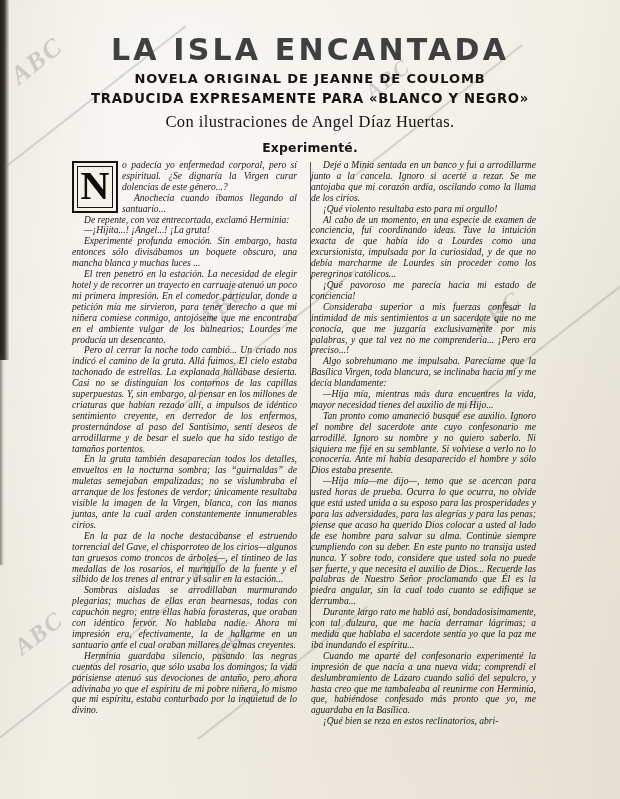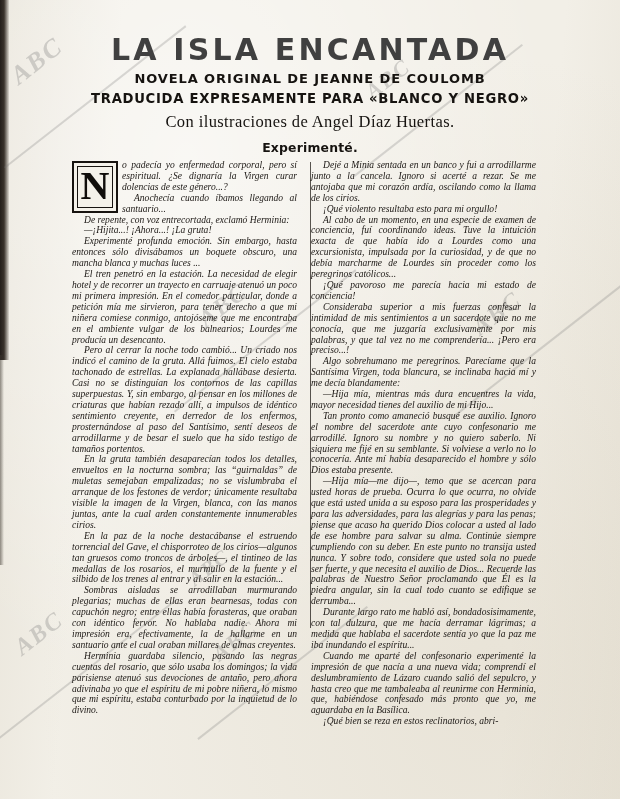--- a/index.html
+++ b/index.html
@@ -224,39 +224,39 @@
 
   <div id="columns">
 
     <div class="col" id="col-left">
       <div id="dropcap">
         <div id="dropcap-letter">N</div>
       </div>
       <p class="noindent">o padecía yo enfermedad corporal, pero sí espiritual. ¿Se dignaría la Virgen curar dolencias de este género...?</p>
       <p>Anochecía cuando íbamos llegando al santuario...</p>
       <p>De repente, con voz entrecortada, exclamó Herminia:</p>
-      <p>—¡Hijita...! ¡Ahora...! ¡La gruta!</p>
+      <p>—¡Hijita...! ¡Angel...! ¡La gruta!</p>
       <p>Experimenté profunda emoción. Sin embargo, hasta entonces sólo divisábamos un boquete obscuro, una mancha blanca y muchas luces ...</p>
       <p>El tren penetró en la estación. La necesidad de elegir hotel y de recorrer un trayecto en carruaje atenuó un poco mi primera impresión. En el comedor particular, donde a petición mía me sirvieron, para tener derecho a que mi niñera comiese conmigo, antojóseme que me encontraba en el ambiente vulgar de los balnearios; Lourdes me producía un desencanto.</p>
       <p>Pero al cerrar la noche todo cambió... Un criado nos indicó el camino de la gruta. Allá fuimos. El cielo estaba tachonado de estrellas. La explanada hallábase desierta. Casi no se distinguían los contornos de las capillas superpuestas. Y, sin embargo, al pensar en los millones de criaturas que habían rezado allí, a impulsos de idéntico sentimiento creyente, en derredor de los enfermos, prosternándose al paso del Santísimo, sentí deseos de arrodillarme y de besar el suelo que ha sido testigo de tamaños portentos.</p>
       <p>En la gruta también desaparecían todos los detalles, envueltos en la nocturna sombra; las “guirnaldas” de muletas semejaban empalizadas; no se vislumbraba el arranque de los festones de verdor; únicamente resultaba visible la imagen de la Virgen, blanca, con las manos juntas, ante la cual arden constantemente innumerables cirios.</p>
       <p>En la paz de la noche destacábanse el estruendo torrencial del Gave, el chisporroteo de los cirios—algunos tan gruesos como troncos de árboles—, el tintineo de las medallas de los rosarios, el murmullo de la fuente y el silbido de los trenes al entrar y al salir en la estación...</p>
       <p>Sombras aisladas se arrodillaban murmurando plegarias; muchas de ellas eran bearnesas, todas con capuchón negro; entre ellas había forasteras, que oraban con idéntico fervor. No hablaba nadie. Ahora mi impresión era, efectivamente, la de hallarme en un santuario ante el cual oraban millares de almas creyentes.</p>
       <p>Herminia guardaba silencio, pasando las negras cuentas del rosario, que sólo usaba los domingos; la vida parisiense atenuó sus devociones de antaño, pero ahora adivinaba yo que el espíritu de mi pobre niñera, lo mismo que mi espíritu, estaba conturbado por la inquietud de lo divino.</p>
     </div>
 
     <div id="col-divider"></div>
 
     <div class="col" id="col-right">
       <p>Dejé a Minia sentada en un banco y fui a arrodillarme junto a la cancela. Ignoro si acerté a rezar. Se me antojaba que mi corazón ardía, oscilando como la llama de los cirios.</p>
       <p>¡Qué violento resultaba esto para mi orgullo!</p>
       <p>Al cabo de un momento, en una especie de examen de conciencia, fuí coordinando ideas. Tuve la intuición exacta de que había ido a Lourdes como una excursionista, impulsada por la curiosidad, y de que no debía marcharme de Lourdes sin proceder como los peregrinos católicos...</p>
       <p>¡Qué pavoroso me parecía hacia mi estado de conciencia!</p>
       <p>Consideraba superior a mis fuerzas confesar la intimidad de mis sentimientos a un sacerdote que no me conocía, que me juzgaría exclusivamente por mis palabras, y que tal vez no me comprendería... ¡Pero era preciso...!</p>
-      <p>Algo sobrehumano me peregrinos. Parecíame que la Santísima Virgen, toda blancura, se inclinaba hacia mí y me decía blandamente:</p>
+      <p>Algo sobrehumano me impulsaba. Parecíame que la Basílica Virgen, toda blancura, se inclinaba hacia mí y me decía blandamente:</p>
       <p>—Hija mía, mientras más dura encuentres la vida, mayor necesidad tienes del auxilio de mi Hijo...</p>
       <p>Tan pronto como amaneció busqué ese auxilio. Ignoro el nombre del sacerdote ante cuyo confesonario me arrodillé. Ignoro su nombre y no quiero saberlo. Ni siquiera me fijé en su semblante. Si volviese a verlo no lo conocería. Ante mí había desaparecido el hombre y sólo Dios estaba presente.</p>
       <p>—Hija mía—me dijo—, temo que se acercan para usted horas de prueba. Ocurra lo que ocurra, no olvide que está usted unida a su esposo para las prosperidades y para las adversidades, para las alegrías y para las penas; piense que acaso ha querido Dios colocar a usted al lado de ese hombre para salvar su alma. Continúe siempre cumpliendo con su deber. En este punto no transija usted nunca. Y sobre todo, considere que usted sola no puede ser fuerte, y que necesita el auxilio de Dios... Recuerde las palabras de Nuestro Señor proclamando que Él es la piedra angular, sin la cual todo cuanto se edifique se derrumba...</p>
       <p>Durante largo rato me habló así, bondadosisimamente, con tal dulzura, que me hacía derramar lágrimas; a medida que hablaba el sacerdote sentía yo que la paz me iba inundando el espíritu...</p>
       <p>Cuando me aparté del confesonario experimenté la impresión de que nacía a una nueva vida; comprendí el deslumbramiento de Lázaro cuando salió del sepulcro, y hasta creo que me tambaleaba al reunirme con Herminia, que, habiéndose confesado más pronto que yo, me aguardaba en la Basílica.</p>
       <p>¡Qué bien se reza en estos reclinatorios, abri-</p>
     </div>
 
   </div>
 </div>

